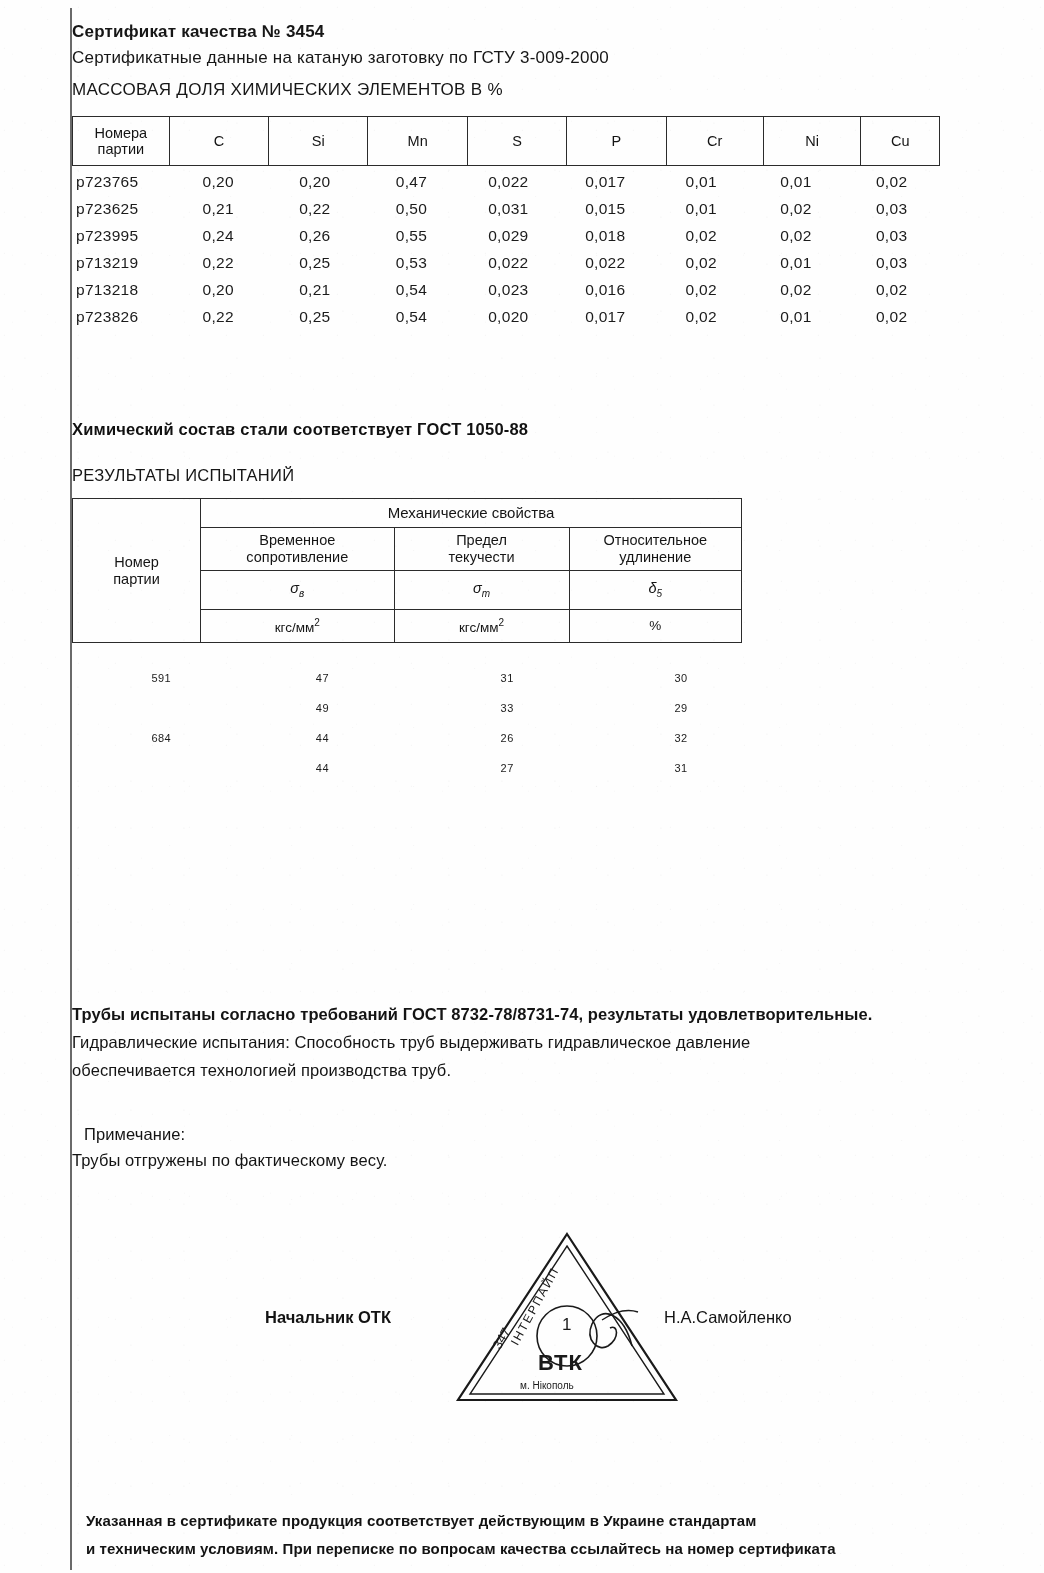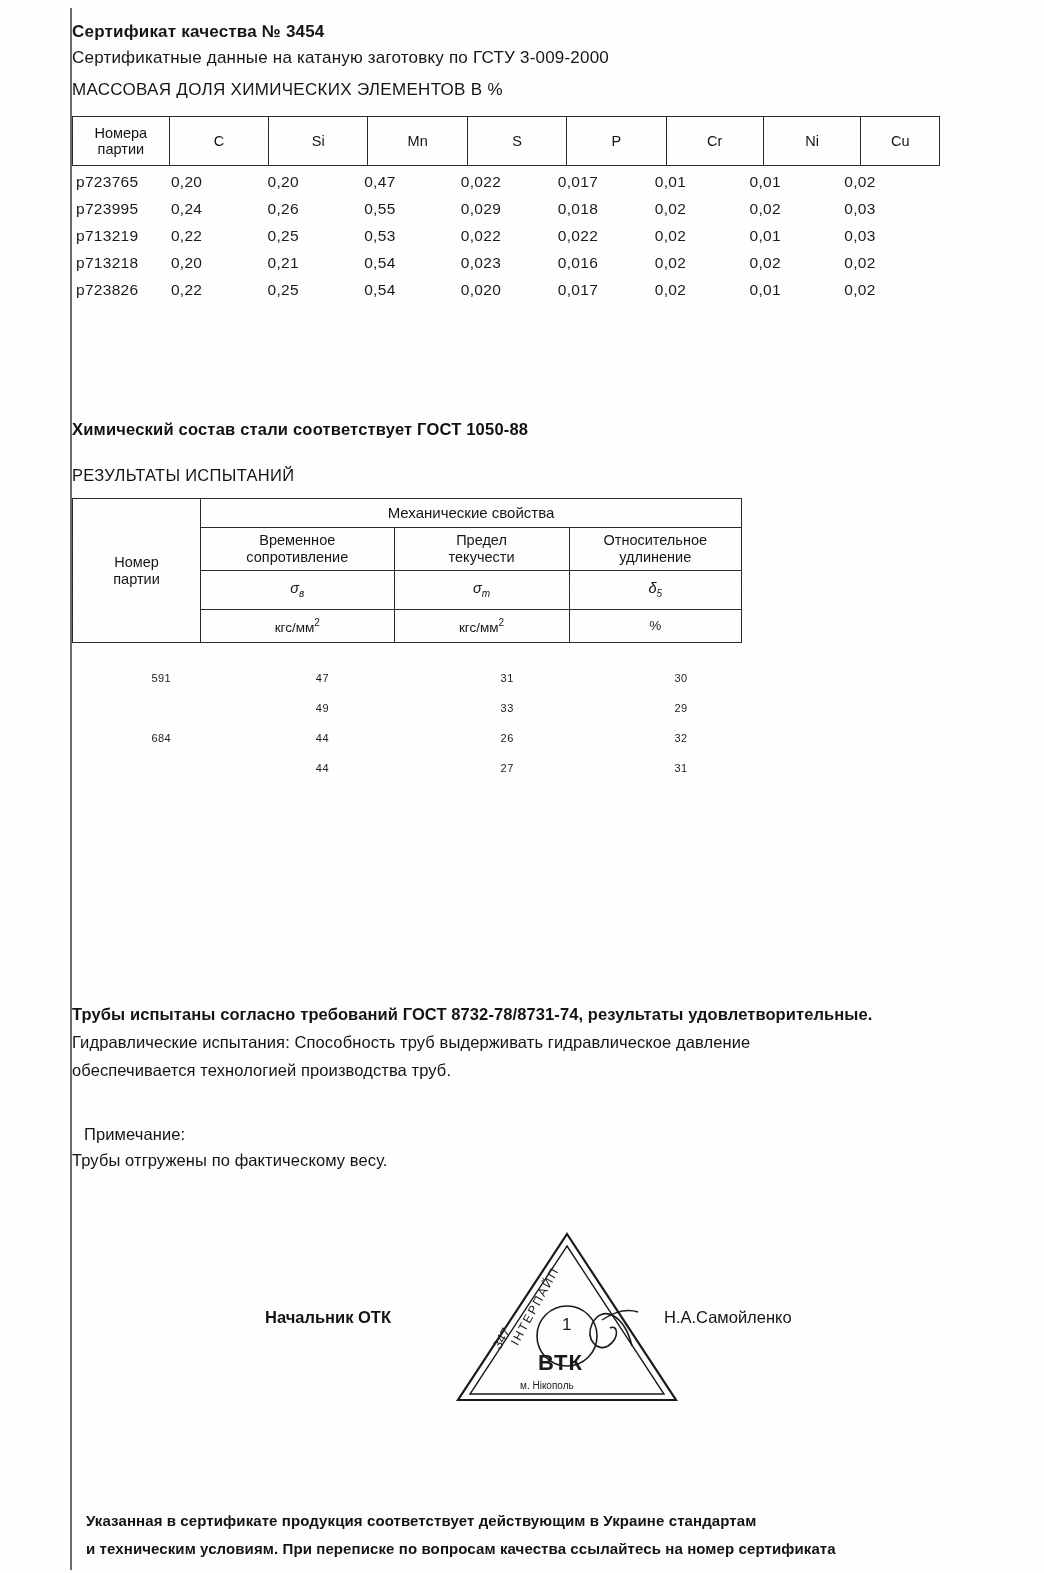--- a/index.html
+++ b/index.html
@@ -81,20 +81,21 @@
     color: #141414;
   }
   .chem-rows {
     width: 868px;
     border-collapse: collapse;
     font-size: 15.5px;
     margin-top: 2px;
   }
   .chem-rows td {
     height: 25px;
+    text-align: center;
     color: #1b1b1b;
     letter-spacing: 0.3px;
   }
   .chem-rows td.name {
     text-align: left;
     padding-left: 4px;
   }
 
   
   #gost-line {
@@ -259,20 +260,31 @@
             <tr>
           <td style="width:94px" class="name">p723765</td>
           <td style="width:97px">0,20</td>
           <td style="width:97px">0,20</td>
           <td style="width:97px">0,47</td>
           <td style="width:97px">0,022</td>
           <td style="width:97px">0,017</td>
           <td style="width:95px">0,01</td>
           <td style="width:95px">0,01</td>
           <td style="width:97px">0,02</td>
+        </tr>
+        <tr>
+          <td class="name">p723625</td>
+          <td>0,21</td>
+          <td>0,22</td>
+          <td>0,50</td>
+          <td>0,031</td>
+          <td>0,015</td>
+          <td>0,01</td>
+          <td>0,02</td>
+          <td>0,03</td>
         </tr>
         <tr>
           <td class="name">p723995</td>
           <td>0,24</td>
           <td>0,26</td>
           <td>0,55</td>
           <td>0,029</td>
           <td>0,018</td>
           <td>0,02</td>
           <td>0,02</td>

